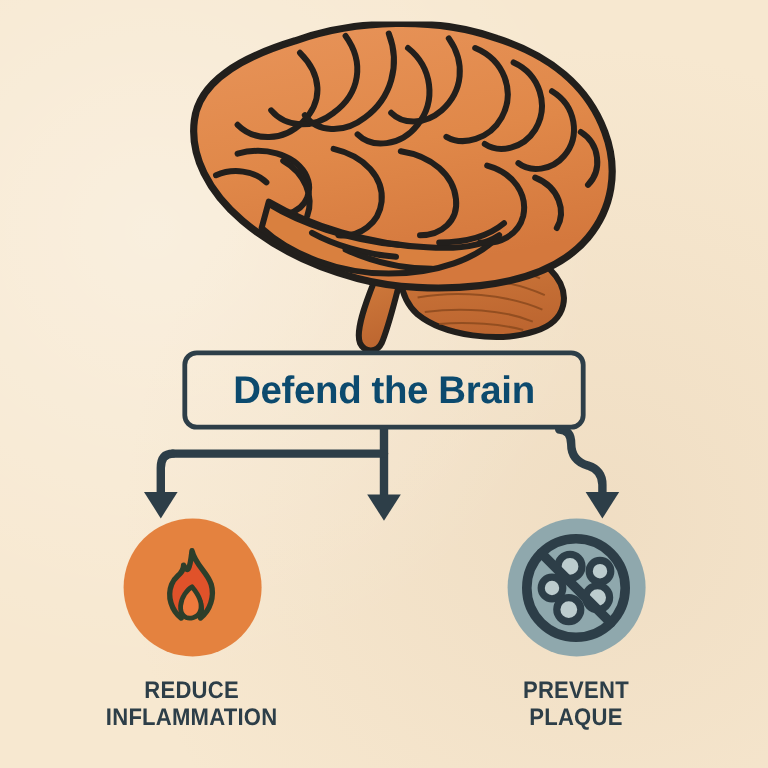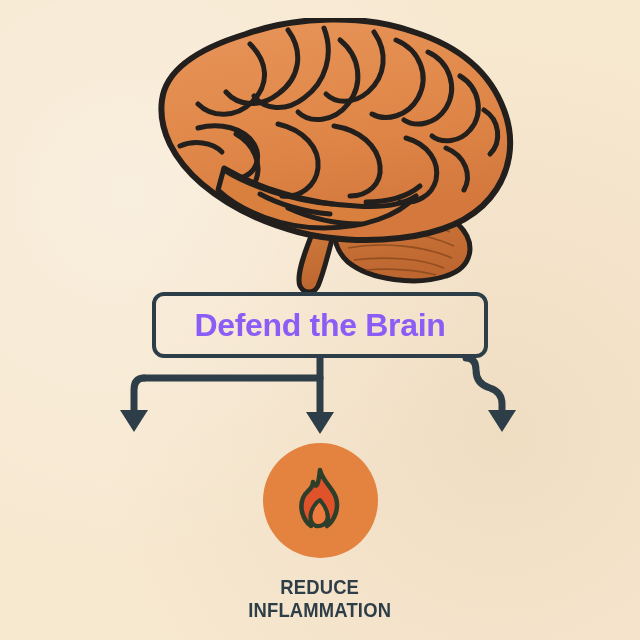--- a/index.html
+++ b/index.html
@@ -58,34 +58,33 @@
     border-radius: 12px;
     background: transparent;
     display: flex;
     align-items: center;
     justify-content: center;
     z-index: 4;
   }
   #title-text {
     font-size: 32px;
     font-weight: bold;
-    color: #8b5cf6;
+    color: #0c4a6e;
     letter-spacing: -0.3px;
     line-height: 1;
     white-space: nowrap;
   }
   #pillar-row {
     position: absolute;
     left: 0;
     top: 432px;
     width: 640px;
     height: 200px;
     display: flex;
     z-index: 3;
-    align-items: center;
   }
   .pillar {
     flex: 1 1 0;
     display: flex;
     flex-direction: column;
     align-items: center;
   }
   .pillar-circle {
     width: 115px;
     height: 115px;
@@ -216,17 +215,36 @@
                    C26 56 27 48 31 42 C33 39 35 37 37 36 Z" fill="#ef7a3d" stroke="#2d3e2a" stroke-width="4" stroke-linejoin="round"></path>
         </svg>
       </div>
       <div class="pillar-label">
         <span class="line">REDUCE</span>
         <span class="line">INFLAMMATION</span>
       </div>
     </div>
 
 
+    <div class="pillar">
+      <div class="pillar-circle" style="background:#8fa8ad;">
+        <svg width="100" height="100" viewBox="0 0 100 100" aria-hidden="true">
+          <g fill="#bcccce" stroke="#2d3e48" stroke-width="6">
+            <circle cx="45" cy="32" r="10"></circle>
+            <circle cx="70" cy="36" r="9"></circle>
+            <circle cx="30" cy="50" r="9"></circle>
+            <circle cx="68" cy="58" r="10"></circle>
+            <circle cx="44" cy="68" r="10"></circle>
+          </g>
+          <circle cx="50" cy="50" r="41" fill="none" stroke="#2d3e48" stroke-width="8"></circle>
+          <line x1="21" y1="21" x2="79" y2="79" stroke="#2d3e48" stroke-width="8" stroke-linecap="round"></line>
+        </svg>
+      </div>
+      <div class="pillar-label">
+        <span class="line">PREVENT</span>
+        <span class="line">PLAQUE</span>
+      </div>
+    </div>
 
   </div>
 
   <div id="paper-grain"></div>
 </div>
 
 </body></html>

